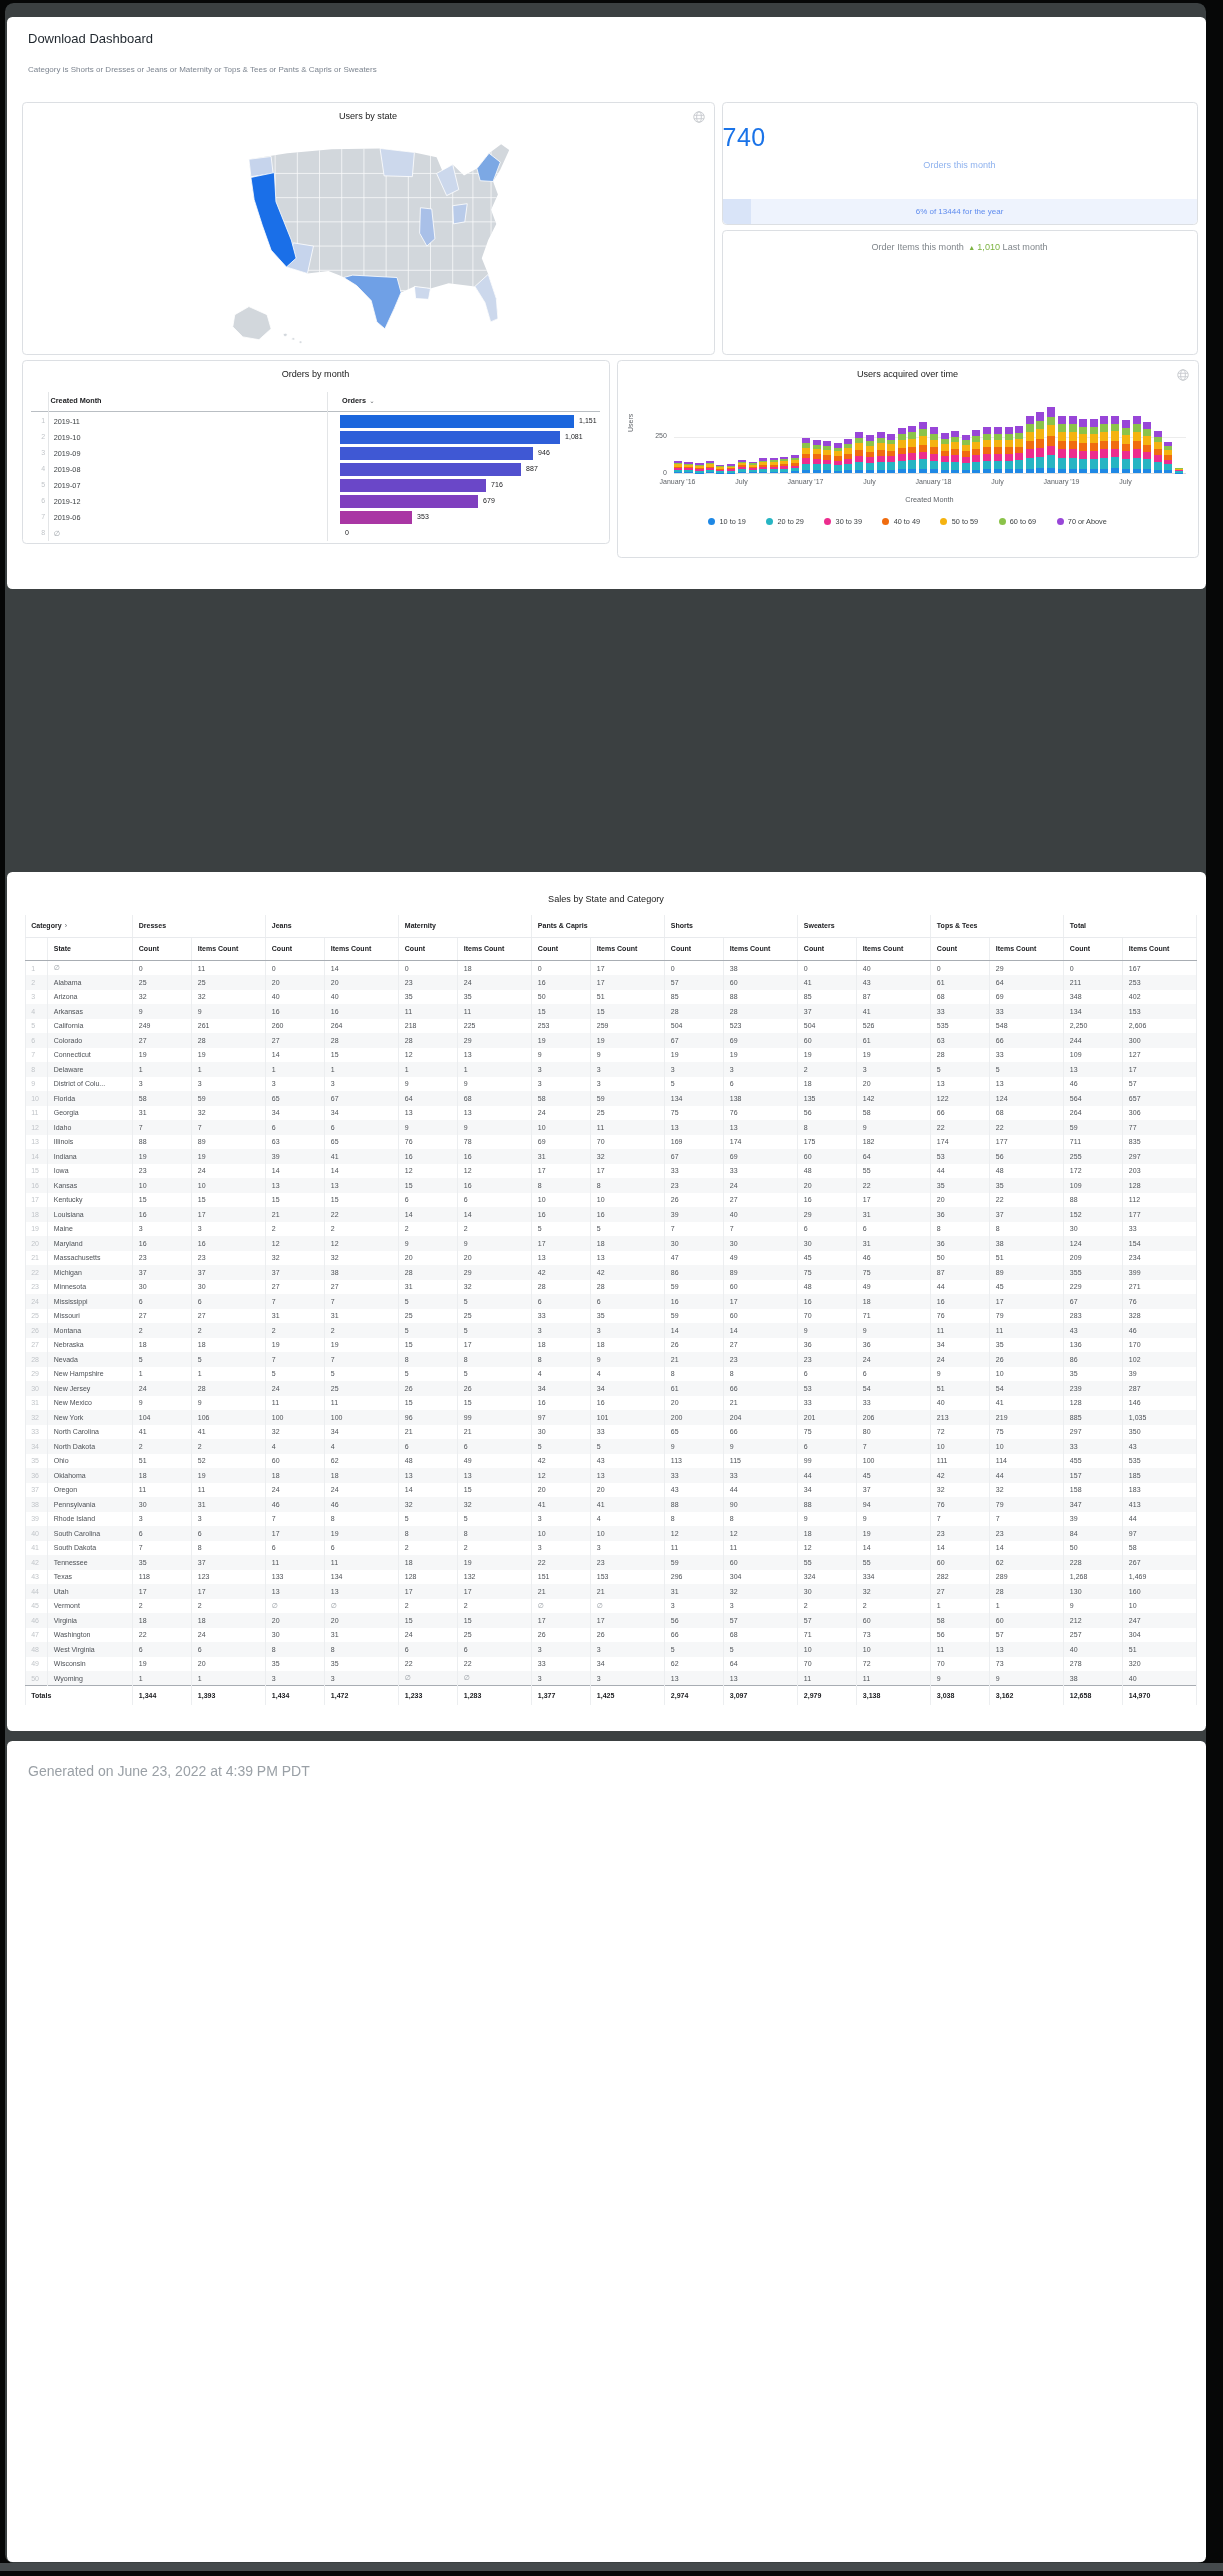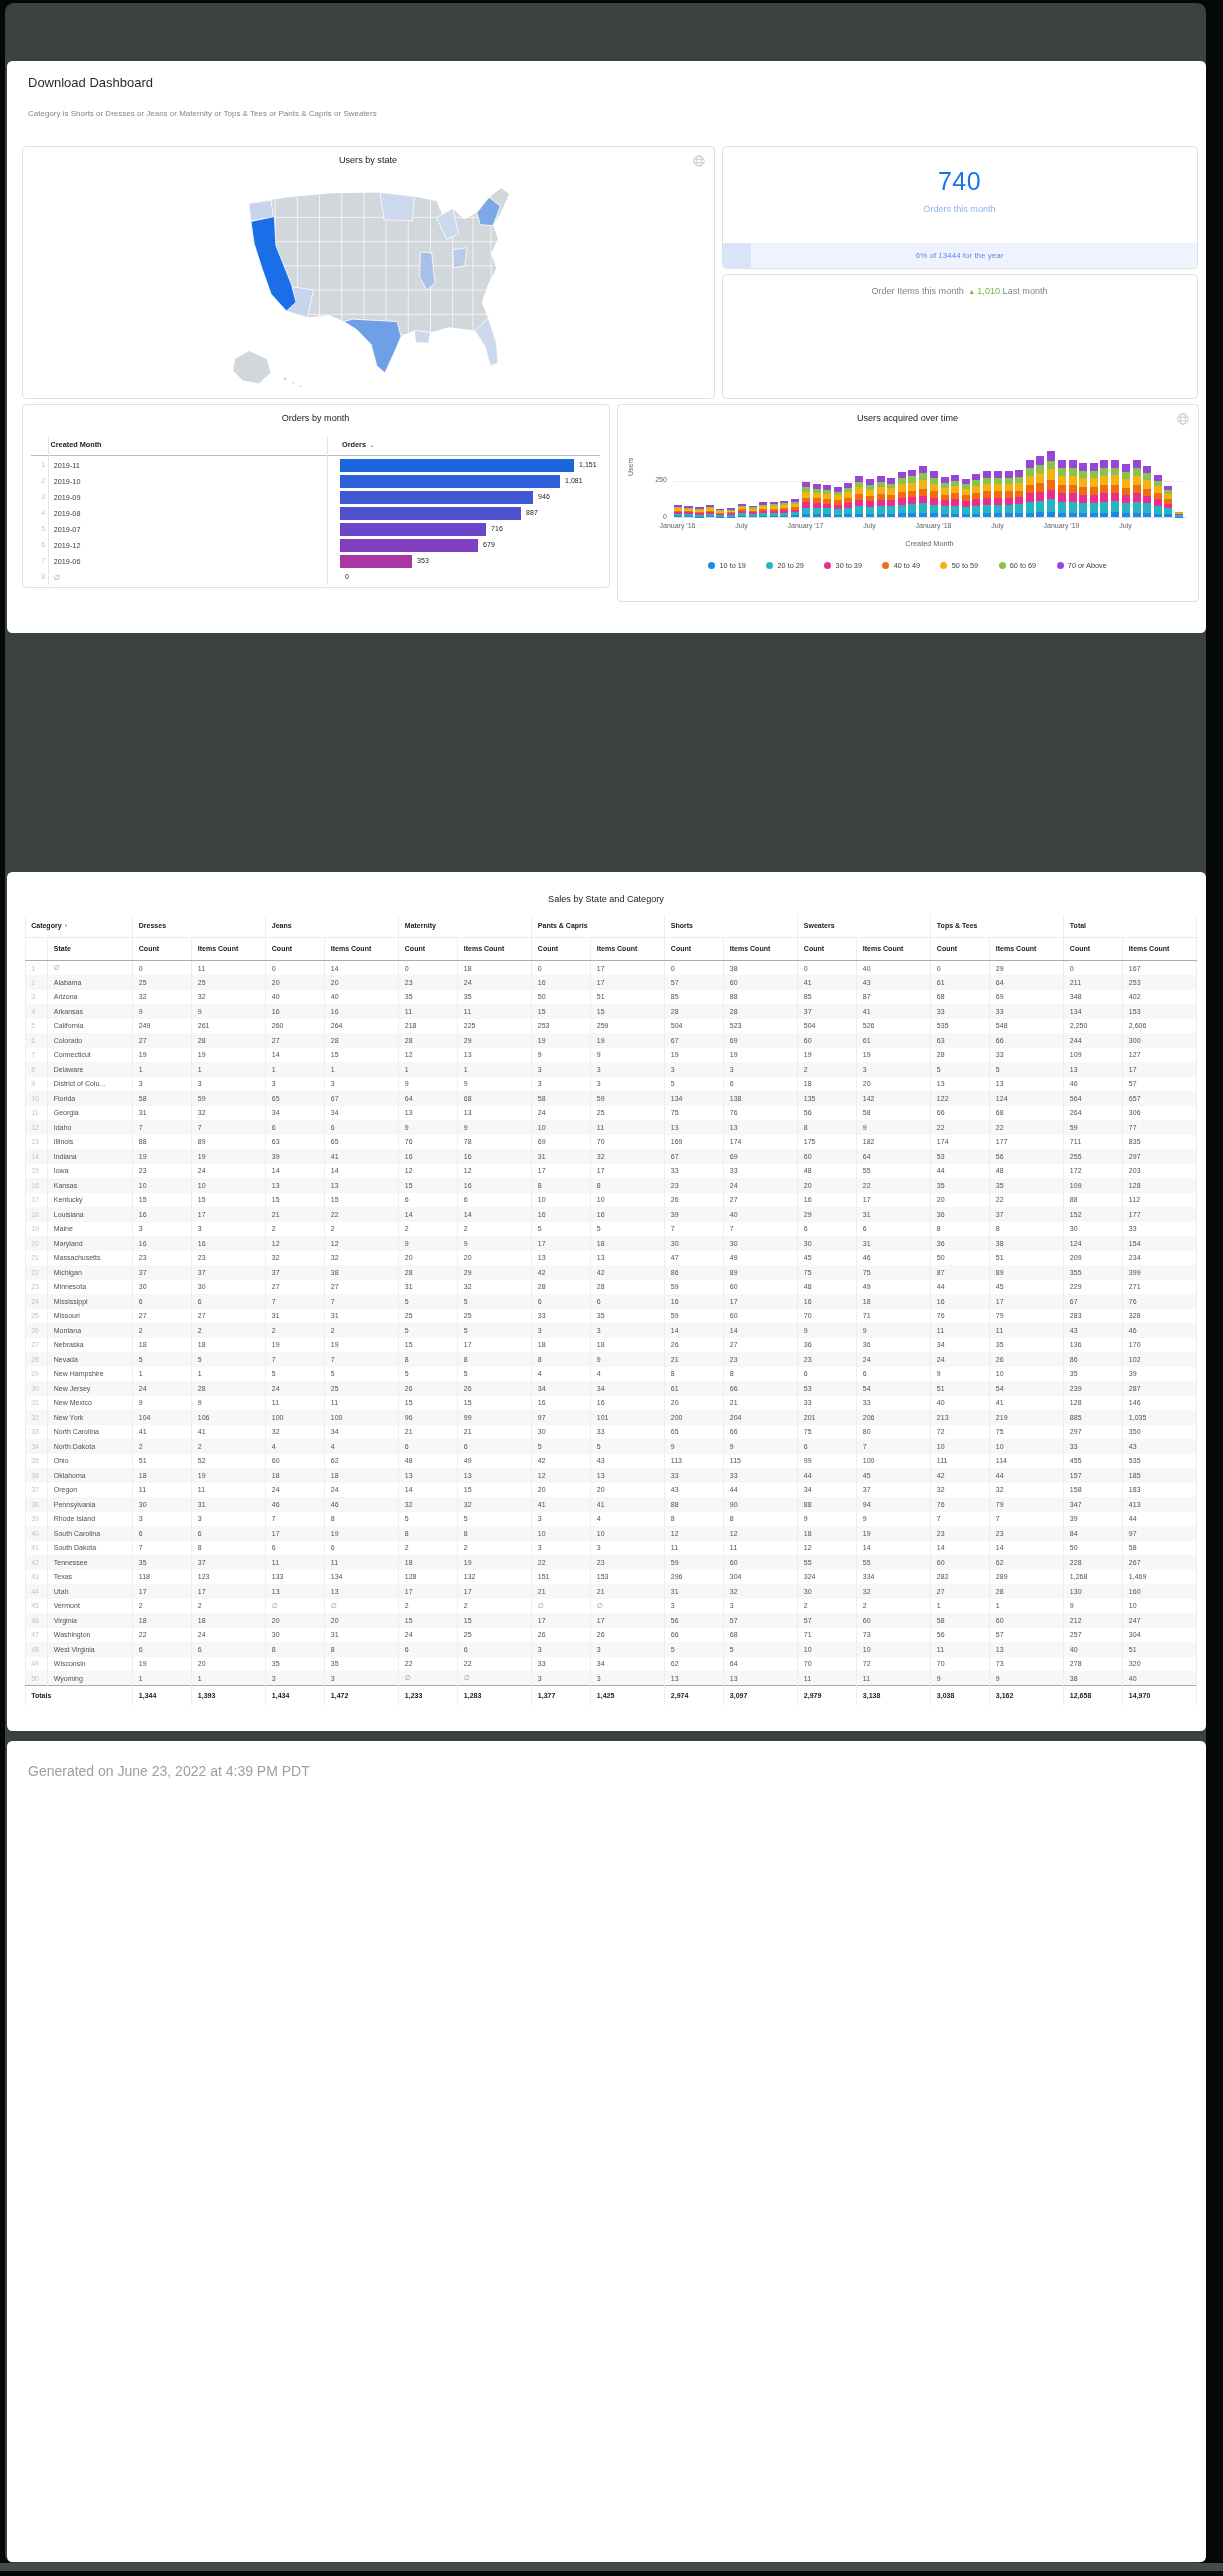--- a/index.html
+++ b/index.html
@@ -1,39 +1,39 @@
 <!DOCTYPE html>
 <html style="font-size:8.6px"><head>
 <meta charset="utf-8">
 <style>
   html,body{margin:0;padding:0;background:#000;}
   #screen{position:relative;width:1223px;height:2576px;background:#060707;overflow:hidden;
           font-family:"Liberation Sans","DejaVu Sans",sans-serif;-webkit-font-smoothing:antialiased;}
   .viewer-bg{position:absolute;left:5.4px;top:3.2px;width:1201px;height:2560px;background:#3b4041;border-radius:8.6px;}
   .bottom-strip{position:absolute;left:0;top:2563px;width:1223px;height:8px;background:#454a4c;}
   .sheet{position:absolute;left:6.5px;width:1199px;background:#ffffff;border-radius:5.4px;}
-  #sheet1{top:17px;height:572px;margin-top:44px;}
+  #sheet1{top:17px;height:572px;}
   #sheet2{top:872px;height:859px;}
   #sheet3{top:1741px;height:821px;}
 
   .page-title{position:absolute;left:21.5px;top:14px;font-size:13px;color:#1f262d;}
   .page-filter{position:absolute;left:21.5px;top:48px;font-size:8px;color:#7d8590;}
 
   .tile{position:absolute;background:#fff;border:0.5px solid #dcdfe3;border-radius:4.3px;box-sizing:border-box;}
   .tile-title{position:absolute;left:0;right:0;top:7.5px;text-align:center;font-size:9.1px;color:#212121;}
   .globe{position:absolute;right:7.5px;top:6.5px;width:14px;height:14px;opacity:.85;}
 
   
   #map-card{left:15px;top:85px;width:693px;height:253px;}
   #map-svg{position:absolute;left:177px;top:21.5px;}
 
   
   #kpi1{left:715px;top:85px;width:476px;height:123px;overflow:hidden;}
   #kpi2{left:715px;top:213px;width:476px;height:125px;}
-  .kpi-value{text-align:center;font-size:25px;margin-top:20.4px;letter-spacing:0.5px;}
+  .kpi-value{text-align:left;font-size:25px;margin-top:20.4px;letter-spacing:0.5px;}
   #kpi1 .kpi-value{color:#1a73e8;}
   #kpi2 .kpi-value{color:#202124;margin-top:28px;}
   .kpi-label{text-align:center;font-size:9.1px;margin-top:7.5px;}
   #kpi1 .kpi-label{color:#8fb2ee;}
   #kpi2 .kpi-label{color:#80868b;margin-top:10.8px;}
   .kpi-progress{position:absolute;left:0;right:0;bottom:0;height:25px;background:#eef3fd;border-radius:0 0 4.3px 4.3px;}
   .kpi-progress .fill{position:absolute;left:0;top:0;bottom:0;width:6%;background:#d9e4f8;border-radius:0 0 0 4.3px;}
   .kpi-progress .ptext{position:absolute;left:0;right:0;top:0;line-height:25px;text-align:center;font-size:8px;color:#5f8cee;}
   .delta{color:#7cb342;}
   .tri{font-size:7px;color:#7cb342;margin:0 2.2px 0 4.3px;}

